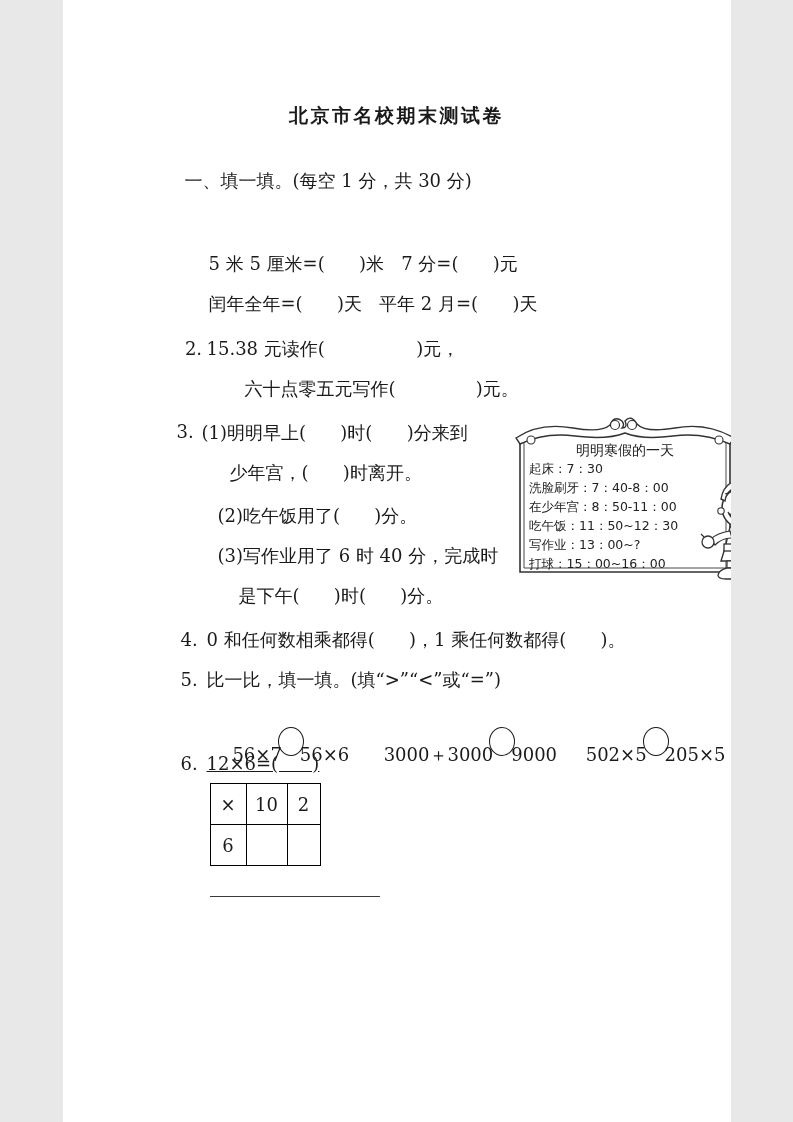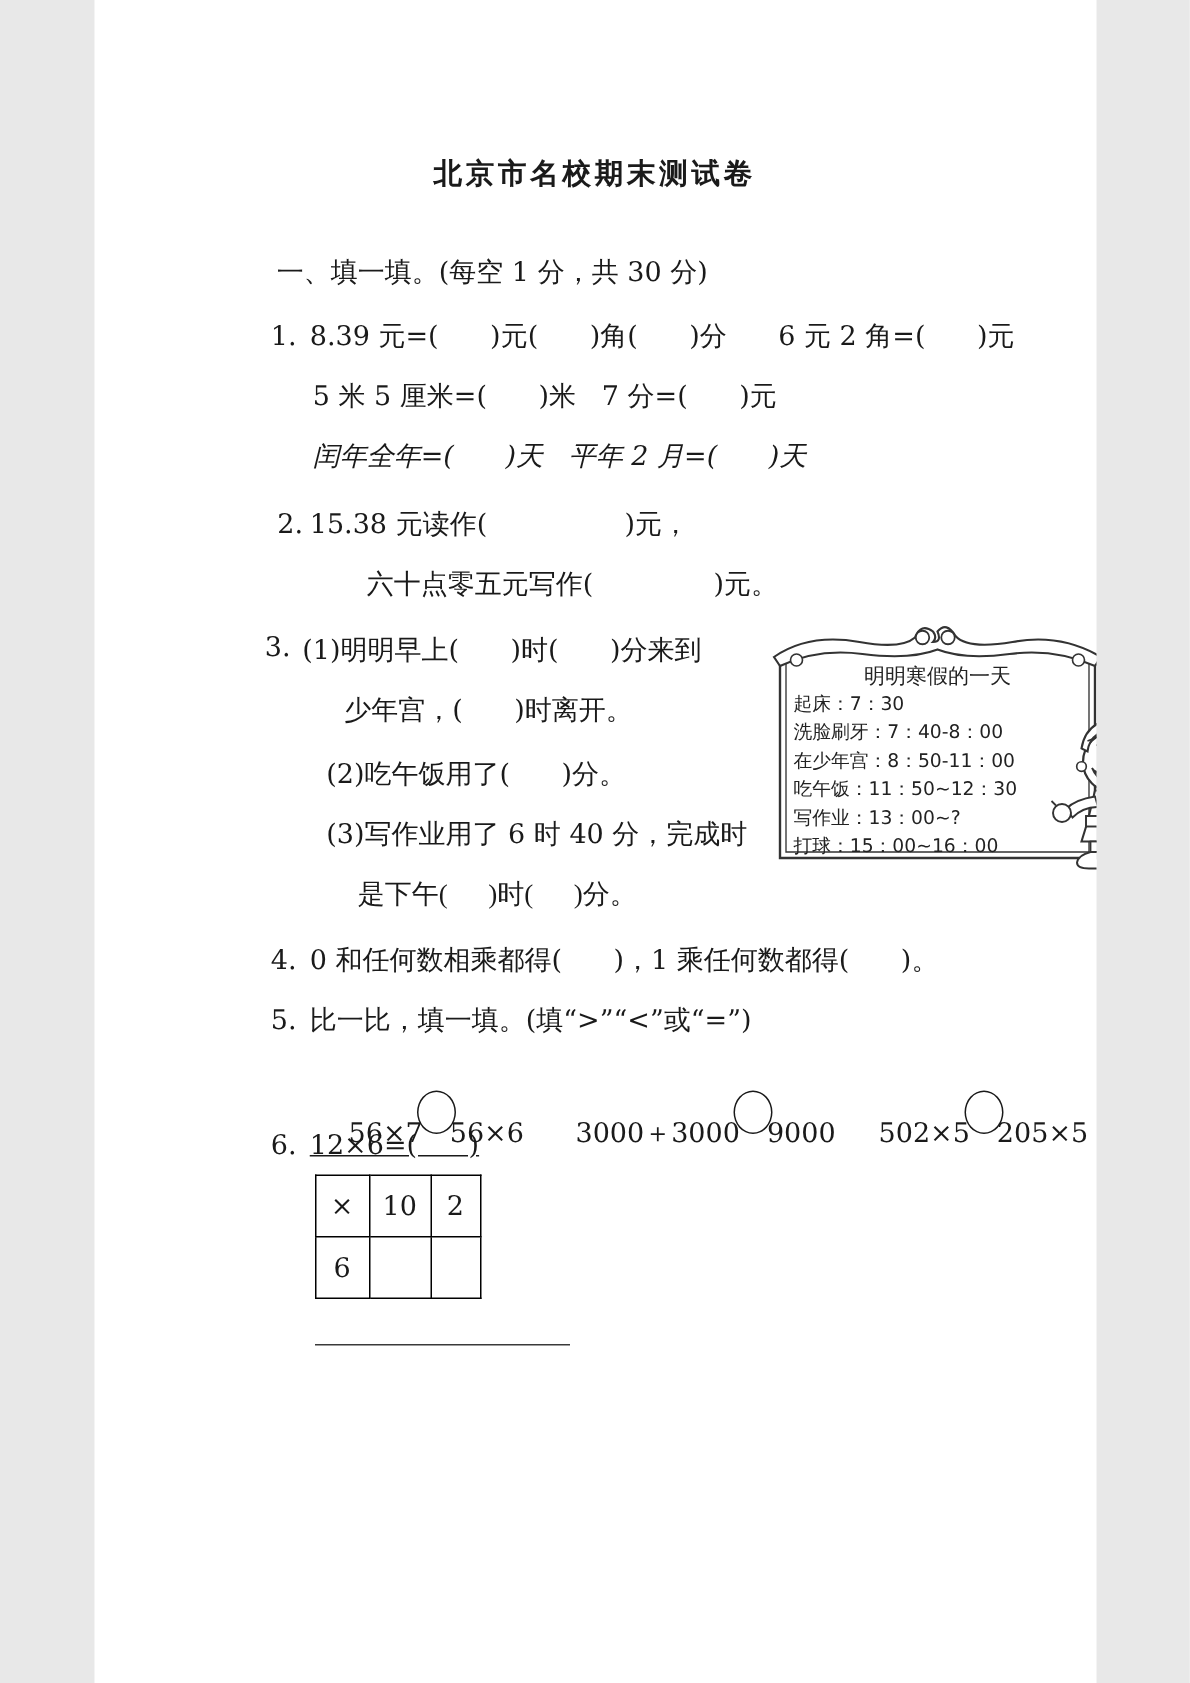--- a/index.html
+++ b/index.html
@@ -38,33 +38,32 @@
 </style>
 </head>
 <body>
 
 <div class="page">
 
   <div class="doc-title">北京市名校期末测试卷</div>
 
   <div class="ln" style="left:122px; top:169px;">一、填一填。(每空 1 分，共 30 分)</div>
 
-  <div class="ln" style="left:118px; top:212px;"><span class="num">1.</span><span>8.39 元=(      )元(      )角(      )分      6 元 2 角=(      )元</span></div>
   <div class="ln" style="left:146px; top:252px;">5 米 5 厘米=(      )米   7 分=(      )元</div>
-  <div class="ln" style="left:146px; top:292px;font-style:italic;">闰年全年=(      )天   平年 2 月=(      )天</div>
+  <div class="ln" style="left:146px; top:292px;">闰年全年=(      )天   平年 2 月=(      )天</div>
 
   <div class="ln" style="left:118px; top:337px;text-align:center;"><span class="num">2.</span><span>15.38 元读作(                )元，</span></div>
   <div class="ln" style="left:146px; top:377px;margin-left:36px;">六十点零五元写作(              )元。</div>
 
   <div class="ln" style="left:114px; top:421px;">3.</div>
   <div class="ln" style="left:139px; top:421px;">(1)明明早上(      )时(      )分来到</div>
   <div class="ln" style="left:167px; top:461px;">少年宫，(      )时离开。</div>
   <div class="ln" style="left:155px; top:504px;">(2)吃午饭用了(      )分。</div>
   <div class="ln" style="left:155px; top:544px;">(3)写作业用了 6 时 40 分，完成时</div>
-  <div class="ln" style="left:176px; top:584px;font-family:Liberation Serif, serif;">是下午(      )时(      )分。</div>
+  <div class="ln" style="left:176px; top:584px;">是下午(      )时(      )分。</div>
 
   <div class="ln" style="left:118px; top:628px;"><span class="num">4.</span><span>0 和任何数相乘都得(      )，1 乘任何数都得(      )。</span></div>
 
   <div class="ln" style="left:118px; top:668px;"><span class="num">5.</span><span>比一比，填一填。(填“&gt;”“&lt;”或“=”)</span></div>
   <div class="ln" style="left:147px; top:706px;">
     <span class="cmp-group"><span>56×7</span><span class="cmp-circle"></span><span>56×6</span></span><span>      </span><span class="cmp-group"><span>3000＋3000</span><span class="cmp-circle"></span><span>9000</span></span><span>     </span><span class="cmp-group"><span>502×5</span><span class="cmp-circle"></span><span>205×5</span></span>
   </div>
 
   <div class="ln" style="left:118px; top:753px;text-decoration:underline;"><span class="num">6.</span><span>12×6=(      )</span></div>
 

